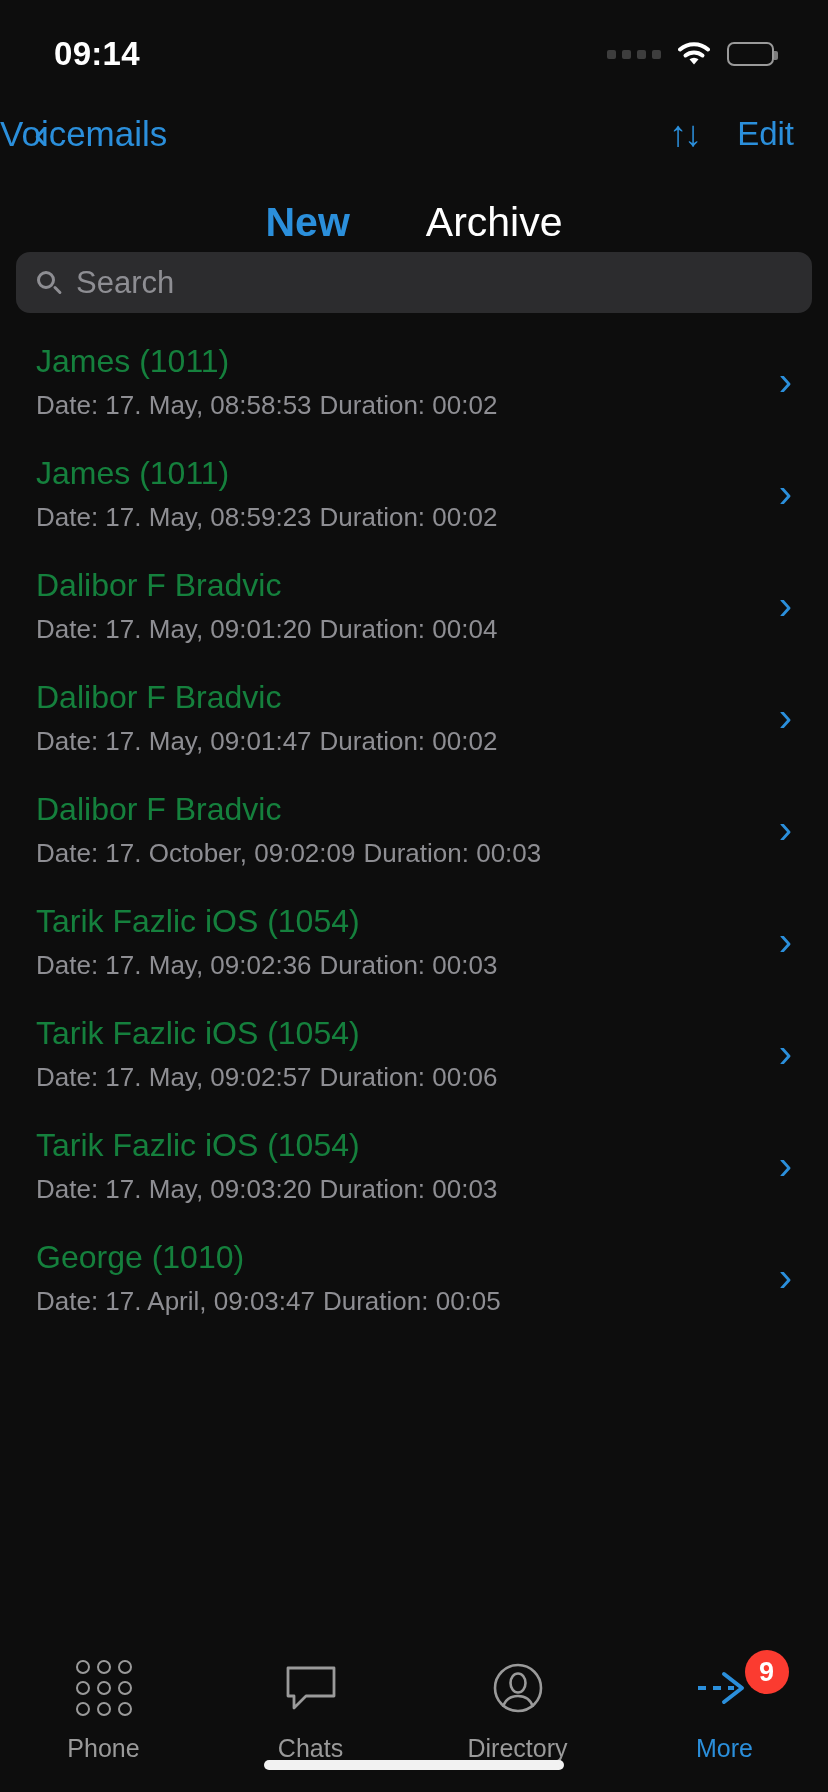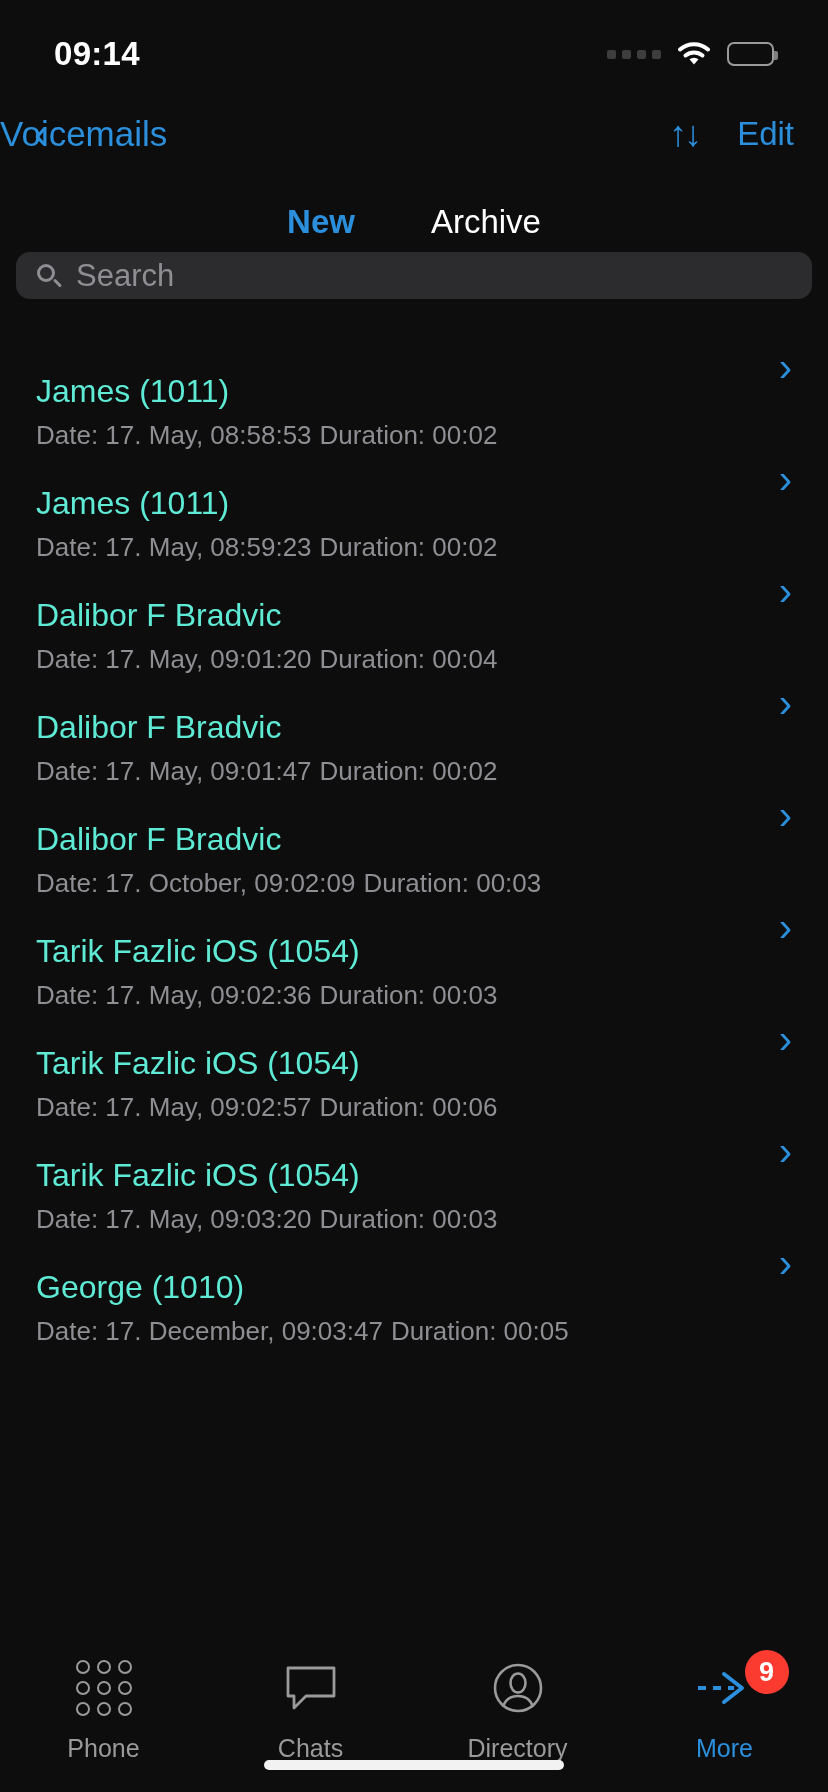--- a/index.html
+++ b/index.html
@@ -51,45 +51,45 @@
   }
   .nav-right { margin-left:auto; display:flex; align-items:center; gap:38px; z-index:2; }
   .nav-sort { color:#2b8fdb; font-size:36px; line-height:1; letter-spacing:-3px; }
   .nav-edit { color:#2b8fdb; font-size:33px; }
 
   
   .segments {
     height:72px; flex:0 0 72px;
     display:flex; align-items:center; justify-content:center; gap:48px;
   }
-  .seg { font-size:33px; padding:0 14px;margin-top:28px; }
+  .seg { font-size:41px; padding:0 14px;margin-top:28px; }
   .seg.active { color:#2b8fdb; font-weight:bold; }
   .seg.inactive { color:#fff; }
 
   
   .search-wrap { padding:8px 16px 16px 16px; flex:0 0 auto; }
   .searchbar {
-    height:47px; background:#2c2c2e; border-radius:14px;
+    height:61px; background:#2c2c2e; border-radius:14px;
     display:flex; align-items:center; gap:14px; padding:0 20px;
   }
   .search-ico { width:26px; height:26px; position:relative; flex:0 0 26px; }
   .search-ico .ring { position:absolute; left:1px; top:1px; width:18px; height:18px;
     border:3px solid #8e8e93; border-radius:50%; }
   .search-ico .stem { position:absolute; right:1px; bottom:1px; width:10px; height:3px;
     background:#8e8e93; transform:rotate(45deg); transform-origin:right center; border-radius:2px;}
   .search-ph { color:#8e8e93; font-size:31px; }
 
   
   .list { flex:1 1 auto; overflow:hidden; }
   .row {
     position:relative; height:112px;
     padding:14px 40px 0 36px;
     display:flex; flex-direction:column; justify-content:flex-start;
   }
-  .row-title { color:#5eead4; font-size:32px; line-height:1.18;margin-top:44px; }
+  .row-title { color:#15803d; font-size:32px; line-height:1.18; }
   .row-sub { margin-top:9px; display:flex; gap:8px; color:#8e8e93; font-size:26px; }
   .row-chev {
     position:absolute; right:36px; top:50%; transform:translateY(-60%);
     color:#2b8fdb; font-size:40px; line-height:1; font-weight:300;
   }
 
   
   .tabbar {
     flex:0 0 152px; height:152px;
     display:flex; align-items:flex-start; justify-content:space-around;
@@ -236,21 +236,21 @@
       <div class="row-sub">
         <span>Date: 17. May, 09:03:20</span>
         <span>Duration: 00:03</span>
       </div>
       <div class="row-chev">›</div>
     </div>
 
     <div class="row">
       <div class="row-title">George (1010)</div>
       <div class="row-sub">
-        <span>Date: 17. December, 09:03:47</span>
+        <span>Date: 17. April, 09:03:47</span>
         <span>Duration: 00:05</span>
       </div>
       <div class="row-chev">›</div>
     </div>
 
   </div>
 
   <div class="tabbar">
 
     <div class="tab">

